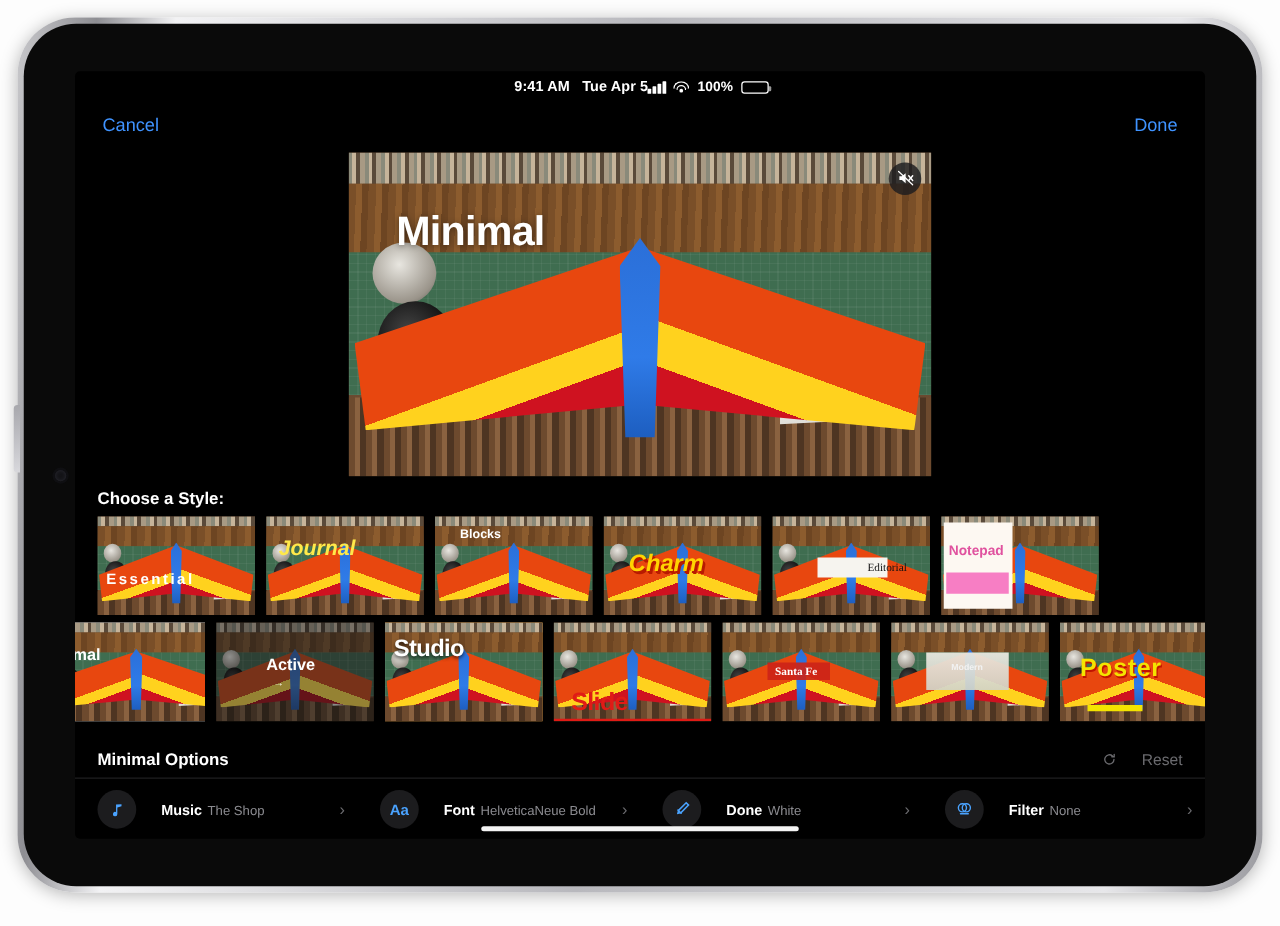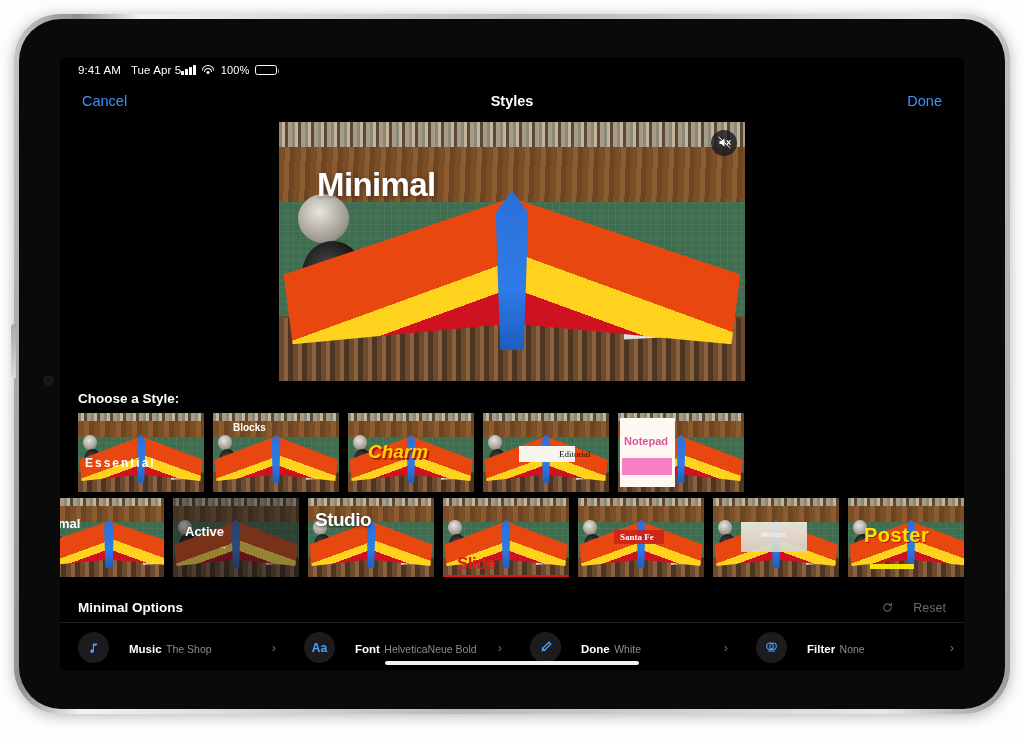--- a/index.html
+++ b/index.html
@@ -35,22 +35,22 @@
   .btn-power { left:-3px; top:310px; width:5px; height:54px; border-radius:3px 0 0 3px;}
   .cam-dot {
     position:absolute; left:25px; top:357px; width:9px; height:9px;
     border-radius:50%; background:#141418;
     box-shadow: 0 0 0 2px #0f0f12, inset 0 0 3px #2b2b33;
   }
 
   
   .statusbar {
     position:absolute; left:0; top:0; width:904px; height:26px;
-    display:flex; align-items:center; justify-content:flex-start;
-    padding: 0 16px 0 18px; color:#fff; font-size:11.5px; font-weight:normal;
+    display:flex; align-items:center; justify-content:center;
+    padding: 0 16px 0 18px; color:#fff; font-size:11.5px; font-weight:bold;
     letter-spacing:.1px;
   }
   .sb-left { display:flex; gap:10px; align-items:center; }
   .sb-right { display:flex; gap:6px; align-items:center; font-size:11px; }
   .bars { display:flex; align-items:flex-end; gap:1.5px; height:10px; }
   .bars i { width:2.5px; background:#fff; border-radius:.5px; display:block; }
   .bars i:nth-child(1){height:4px} .bars i:nth-child(2){height:6px}
   .bars i:nth-child(3){height:8px} .bars i:nth-child(4){height:10px}
   .wifi { position:relative; width:13px; height:10px; }
   .wifi span { position:absolute; left:50%; transform:translateX(-50%);
@@ -203,21 +203,20 @@
                 <span></span>
                 <span></span>
               </span>
             <span>100%</span>
             <span class="battery"><span class="fill"></span></span>
           </div>
         </div>
 
         <div class="navbar">
           <span class="nav-btn">Cancel</span>
-          <span class="nav-title">Styles</span>
           <span class="nav-btn">Done</span>
         </div>
 
         <div class="preview-wrap">
           <div class="preview">
             <div class="kite-scene">
               <div class="k-bg"></div>
               <div class="k-strip"></div>
               <div class="k-wood"></div>
               <div class="k-mat"></div>
@@ -260,20 +259,38 @@
                   <div class="k-paper"></div>
                 <div class="k-body">
                     <div class="k-wingL"></div>
                     <div class="k-wingR"></div>
                     <div class="k-spine"></div>
                   </div>
                 </div>
               <span class="tlabel" style="left:7px;top:43px;font-size:12px;letter-spacing:2px;">Essential</span>
             </div>
 
+            <div class="thumb">
+              <div class="kite-scene">
+                  <div class="k-bg"></div>
+                  <div class="k-strip"></div>
+                  <div class="k-wood"></div>
+                  <div class="k-mat"></div>
+                  <div class="k-bottom"></div>
+                  <div class="k-lens2"></div>
+                  <div class="k-lens"></div>
+                  <div class="k-paper"></div>
+                <div class="k-body">
+                    <div class="k-wingL"></div>
+                    <div class="k-wingR"></div>
+                    <div class="k-spine"></div>
+                  </div>
+                </div>
+              <span class="tlabel" style="left:10px;top:16px;font-size:17px;color:#ffe94a;font-style:italic;">Journal</span>
+            </div>
 
             <div class="thumb">
               <div class="kite-scene">
                   <div class="k-bg"></div>
                   <div class="k-strip"></div>
                   <div class="k-wood"></div>
                   <div class="k-mat"></div>
                   <div class="k-bottom"></div>
                   <div class="k-lens2"></div>
                   <div class="k-lens"></div>
@@ -374,21 +391,21 @@
                   <div class="k-bottom"></div>
                   <div class="k-lens2"></div>
                   <div class="k-lens"></div>
                   <div class="k-paper"></div>
                 <div class="k-body">
                     <div class="k-wingL"></div>
                     <div class="k-wingR"></div>
                     <div class="k-spine"></div>
                   </div>
                 </div>
-              <span class="tlabel" style="left:12px;top:26px;font-size:13px;">Active</span>
+              <span class="tlabel" style="left:40px;top:26px;font-size:13px;">Active</span>
               <span style="position:absolute;left:46px;top:44px;color:#fff;font-size:8px;">→</span>
             </div>
 
             <div class="thumb" style="outline:2px solid #e09a3c;outline-offset:-2px;">
               <div class="kite-scene">
                   <div class="k-bg"></div>
                   <div class="k-strip"></div>
                   <div class="k-wood"></div>
                   <div class="k-mat"></div>
                   <div class="k-bottom"></div>
@@ -414,21 +431,21 @@
                   <div class="k-lens2"></div>
                   <div class="k-lens"></div>
                   <div class="k-paper"></div>
                 <div class="k-body">
                     <div class="k-wingL"></div>
                     <div class="k-wingR"></div>
                     <div class="k-spine"></div>
                   </div>
                 </div>
               <div style="position:absolute;left:0;bottom:0;width:100%;height:2px;background:#e01b16;"></div>
-              <span class="tlabel" style="left:14px;bottom:3px;top:auto;font-size:17px;color:#e01b16;letter-spacing:-.5px;text-align:right;">Slide</span>
+              <span class="tlabel" style="left:14px;bottom:3px;top:auto;font-size:20px;color:#e01b16;letter-spacing:-.5px;text-align:right;">Slide</span>
             </div>
 
             <div class="thumb">
               <div class="kite-scene">
                   <div class="k-bg"></div>
                   <div class="k-strip"></div>
                   <div class="k-wood"></div>
                   <div class="k-mat"></div>
                   <div class="k-bottom"></div>
                   <div class="k-lens2"></div>

